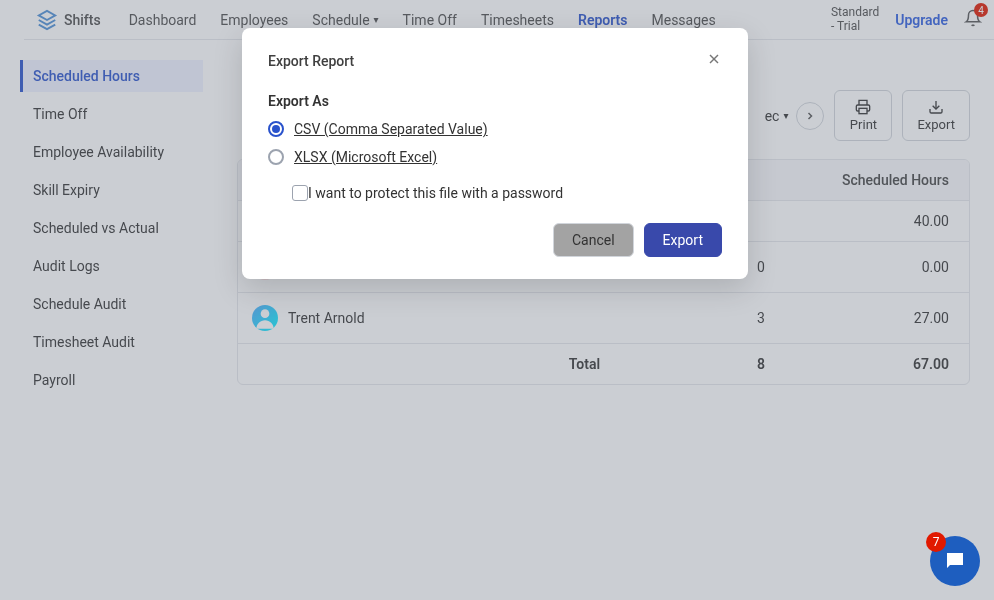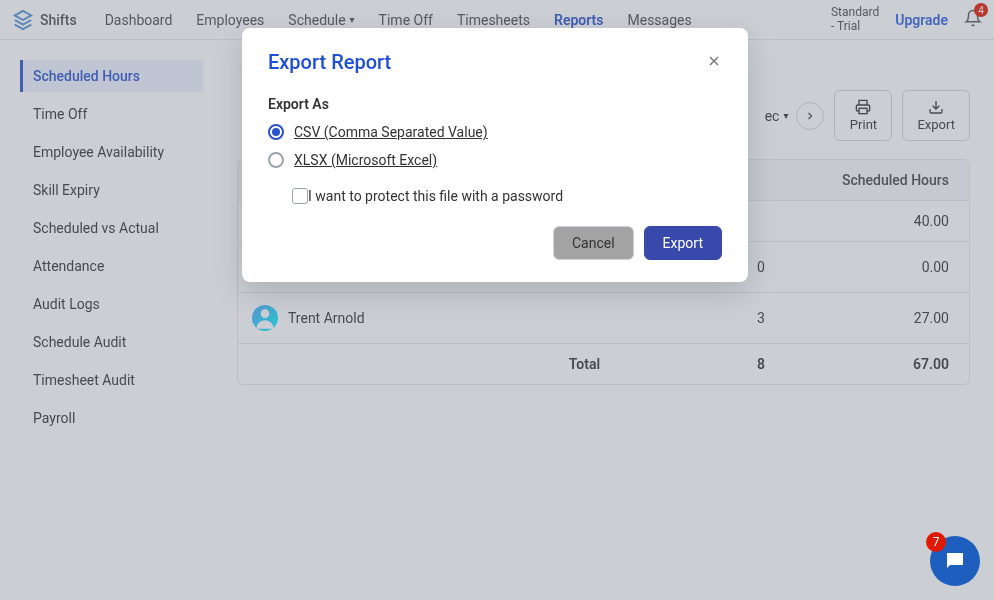--- a/index.html
+++ b/index.html
@@ -1,19 +1,19 @@
 <!DOCTYPE html>
 <html><head>
 <meta charset="utf-8">
 <style>
   * { box-sizing: border-box; margin: 0; padding: 0; }
   body { font-family: -apple-system, BlinkMacSystemFont, "Segoe UI", Roboto, Arial, sans-serif; font-size: 14px; color: #333; background: #fff; width: 994px; height: 600px; overflow: hidden; position: relative; }
   
   
-  .topnav { height: 40px; border-bottom: 1px solid #e5e7eb; display: flex; align-items: center; padding: 0 12px; gap: 8px; }
+  .topnav { height: 40px; border-bottom: 1px solid #e5e7eb; display: flex; align-items: center; padding: 0 12px; gap: 8px; margin-left: 24px; }
   .brand { display: flex; align-items: center; gap: 6px; color: #4d4d4d; font-weight: 500; margin-right: 20px; }
   .brand svg { width: 22px; height: 22px; }
   .nav-items { display: flex; align-items: center; gap: 24px; flex: 1; }
   .nav-item { color: #4d4d4d; cursor: pointer; display: flex; align-items: center; gap: 4px; white-space: nowrap; }
   .nav-item.active { color: #2952cc; font-weight: 600; border-bottom: 2px solid #2952cc; padding-bottom: 4px; margin-bottom: -6px; }
   .nav-right { display: flex; align-items: center; gap: 16px; }
   .plan-tag { font-size: 12px; color: #4d4d4d; line-height: 1.1; text-align: left; }
   .upgrade-link { color: #2f5fe0; font-weight: 600; cursor: pointer; }
   .bell-wrap { position: relative; cursor: pointer; }
   .bell-badge { position: absolute; top: -6px; right: -6px; background: #e11900; color: #fff; border-radius: 50%; width: 14px; height: 14px; font-size: 10px; display: flex; align-items: center; justify-content: center; }
@@ -43,21 +43,21 @@
   .avatar { width: 26px; height: 26px; border-radius: 50%; display: flex; align-items: center; justify-content: center; font-size: 11px; font-weight: 500; }
   .av1 { background: #fde2e2; color: #c32b2b; }
   .av2 { background: linear-gradient(135deg,#4facfe 0%,#00f2fe 100%); color: #fff; }
   .total-row { font-weight: 600; }
   .total-row .c-name { justify-content: flex-end; padding-right: 40px; }
   
   
   .overlay { position: absolute; inset: 0; background: rgba(107,114,128,0.35); }
   .modal { position: absolute; top: 28px; left: 242px; width: 506px; background: #fff; border-radius: 8px; box-shadow: 0 10px 30px rgba(0,0,0,0.15); padding: 22px 26px; }
   .modal-head { display: flex; justify-content: space-between; align-items: center; margin-bottom: 22px; }
-  .modal-title { font-size: 20px; font-weight: 500; color: #1d4ed8; text-align: right; }
+  .modal-title { font-size: 14px; font-weight: 500; color: #404040; text-align: right; }
   .close-x { cursor: pointer; color: #777; font-size: 18px; }
   .section-label { font-weight: 600; font-size: 14px; margin-bottom: 12px; }
   .radio-row { display: flex; align-items: center; gap: 10px; margin-bottom: 12px; cursor: pointer; text-decoration: underline; }
   .radio { width: 16px; height: 16px; border: 2px solid #9ca3af; border-radius: 50%; position: relative; }
   .radio.checked { border-color: #2952cc; }
   .radio.checked::after { content: ""; position: absolute; inset: 2px; background: #2952cc; border-radius: 50%; }
   .check-row { display: flex; align-items: center; gap: 0; margin: 20px 0 22px; cursor: pointer; padding-left: 24px; }
   .checkbox { width: 16px; height: 16px; border: 1.5px solid #9ca3af; border-radius: 3px; }
   .modal-footer { display: flex; justify-content: flex-end; gap: 10px; }
   .btn { padding: 8px 18px; border-radius: 6px; font-size: 14px; cursor: pointer; }
@@ -122,21 +122,20 @@
   </div>
 </div>
 
 <div class="main">
   <div class="sidebar">
     <div class="side-item active"><span>Scheduled Hours</span></div>
     <div class="side-item"><span>Time Off</span></div>
     <div class="side-item"><span>Employee Availability</span></div>
     <div class="side-item"><span>Skill Expiry</span></div>
     <div class="side-item"><span>Scheduled vs Actual</span></div>
-    <div class="side-item"><span>Attendance</span></div>
     <div class="side-item"><span>Audit Logs</span></div>
     <div class="side-item"><span>Schedule Audit</span></div>
     <div class="side-item"><span>Timesheet Audit</span></div>
     <div class="side-item"><span>Payroll</span></div>
   </div>
 
   <div class="content">
     <div class="toolbar">
       <div class="date-nav">
         <div class="date-sel">

